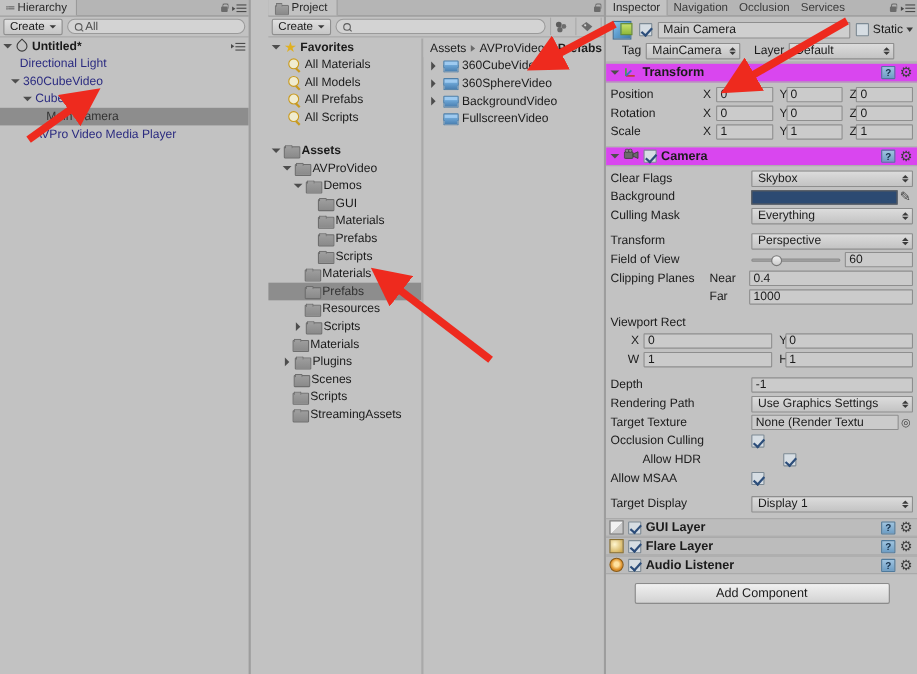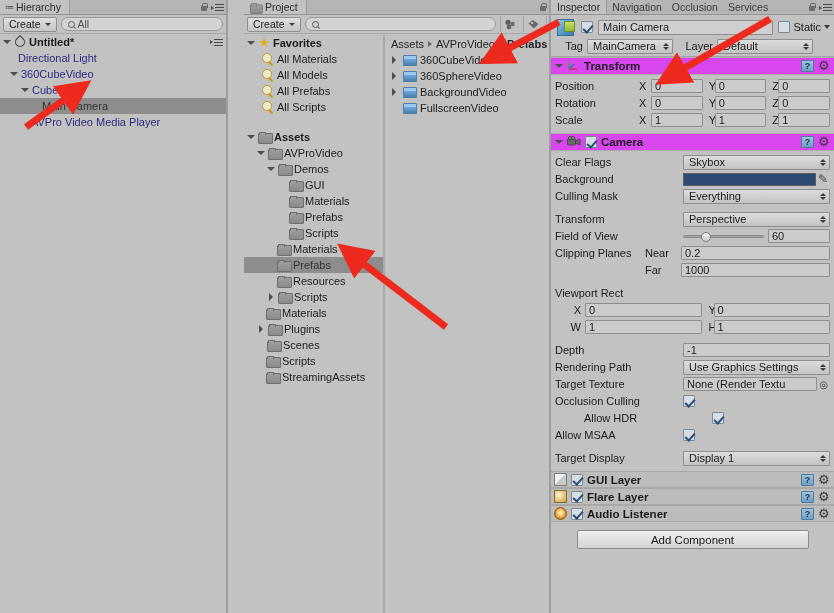--- a/index.html
+++ b/index.html
@@ -753,21 +753,21 @@
           </span>
           <span class="numfield" style="flex:none;width:62px;">
               <span>60</span>
             </span>
         </div>
 
         <div class="frow">
           <span class="fname" style="width:90px;">Clipping Planes</span>
           <span class="lbl-sm" style="width:36px;">Near</span>
           <span class="numfield">
-              <span>0.2</span>
+              <span>0.4</span>
             </span>
         </div>
         <div class="frow">
           <span class="fname" style="width:90px;"></span>
           <span class="lbl-sm" style="width:36px;">Far</span>
           <span class="numfield">
               <span>1000</span>
             </span>
         </div>
 

